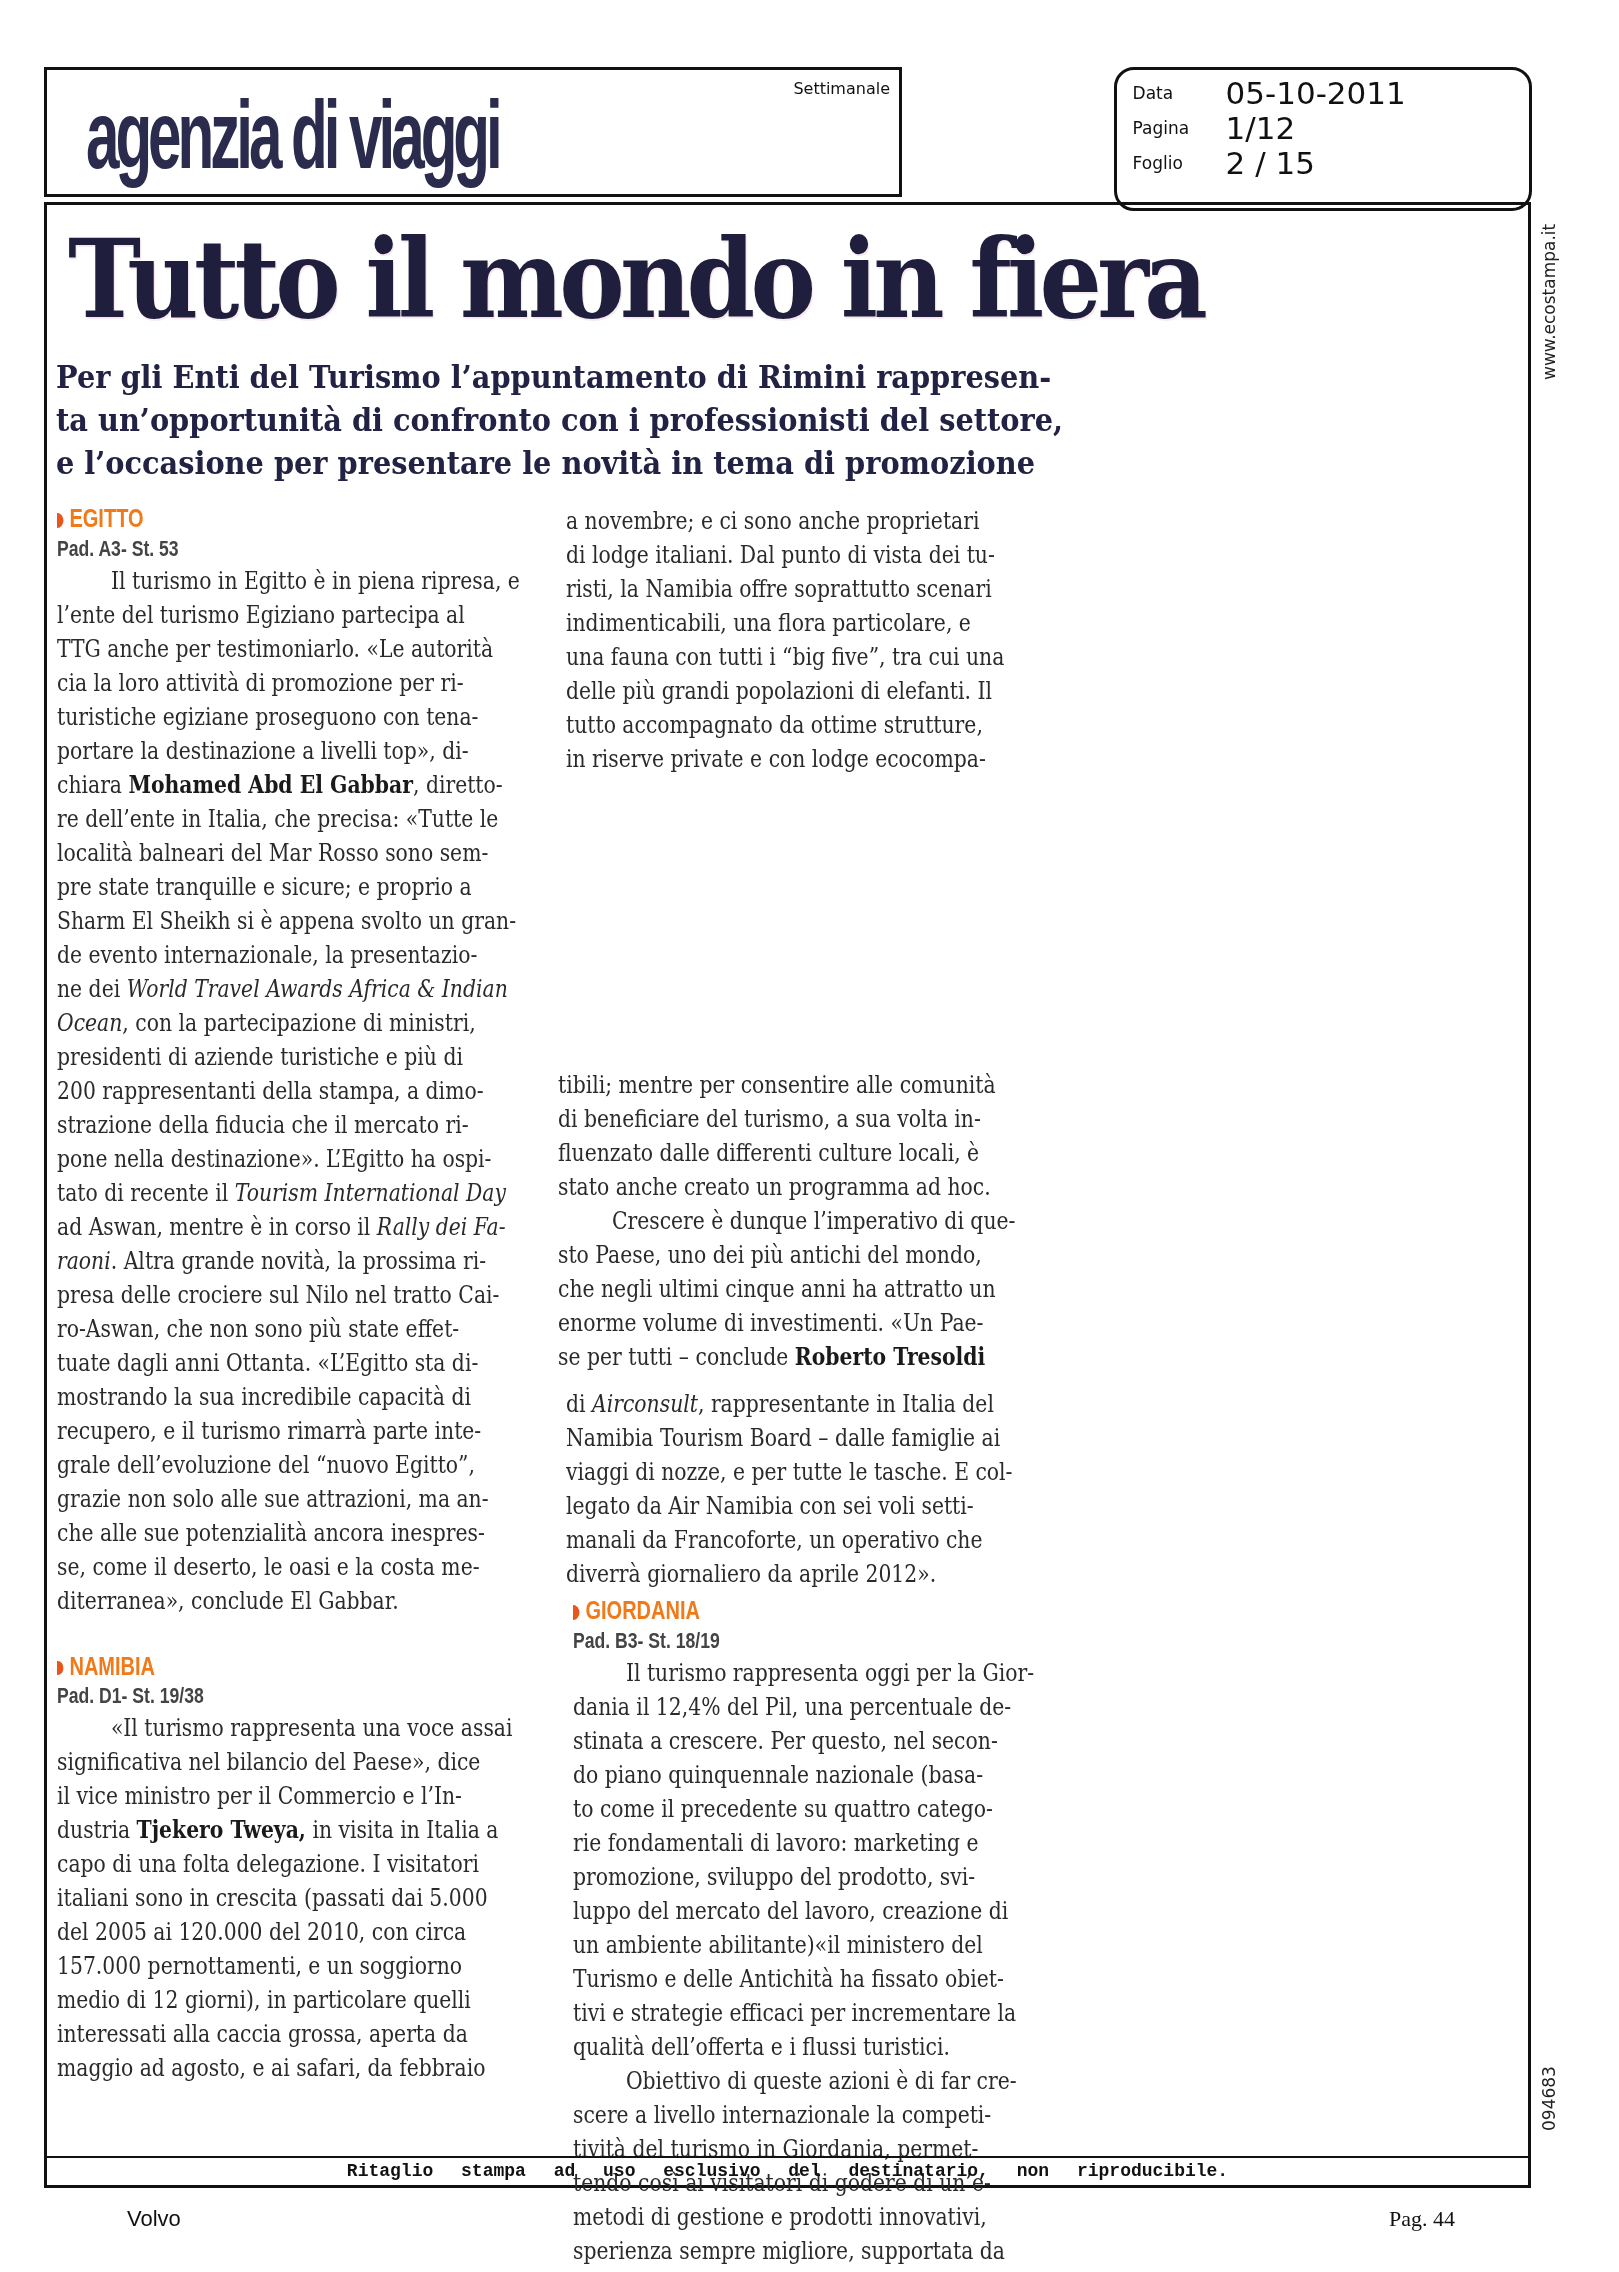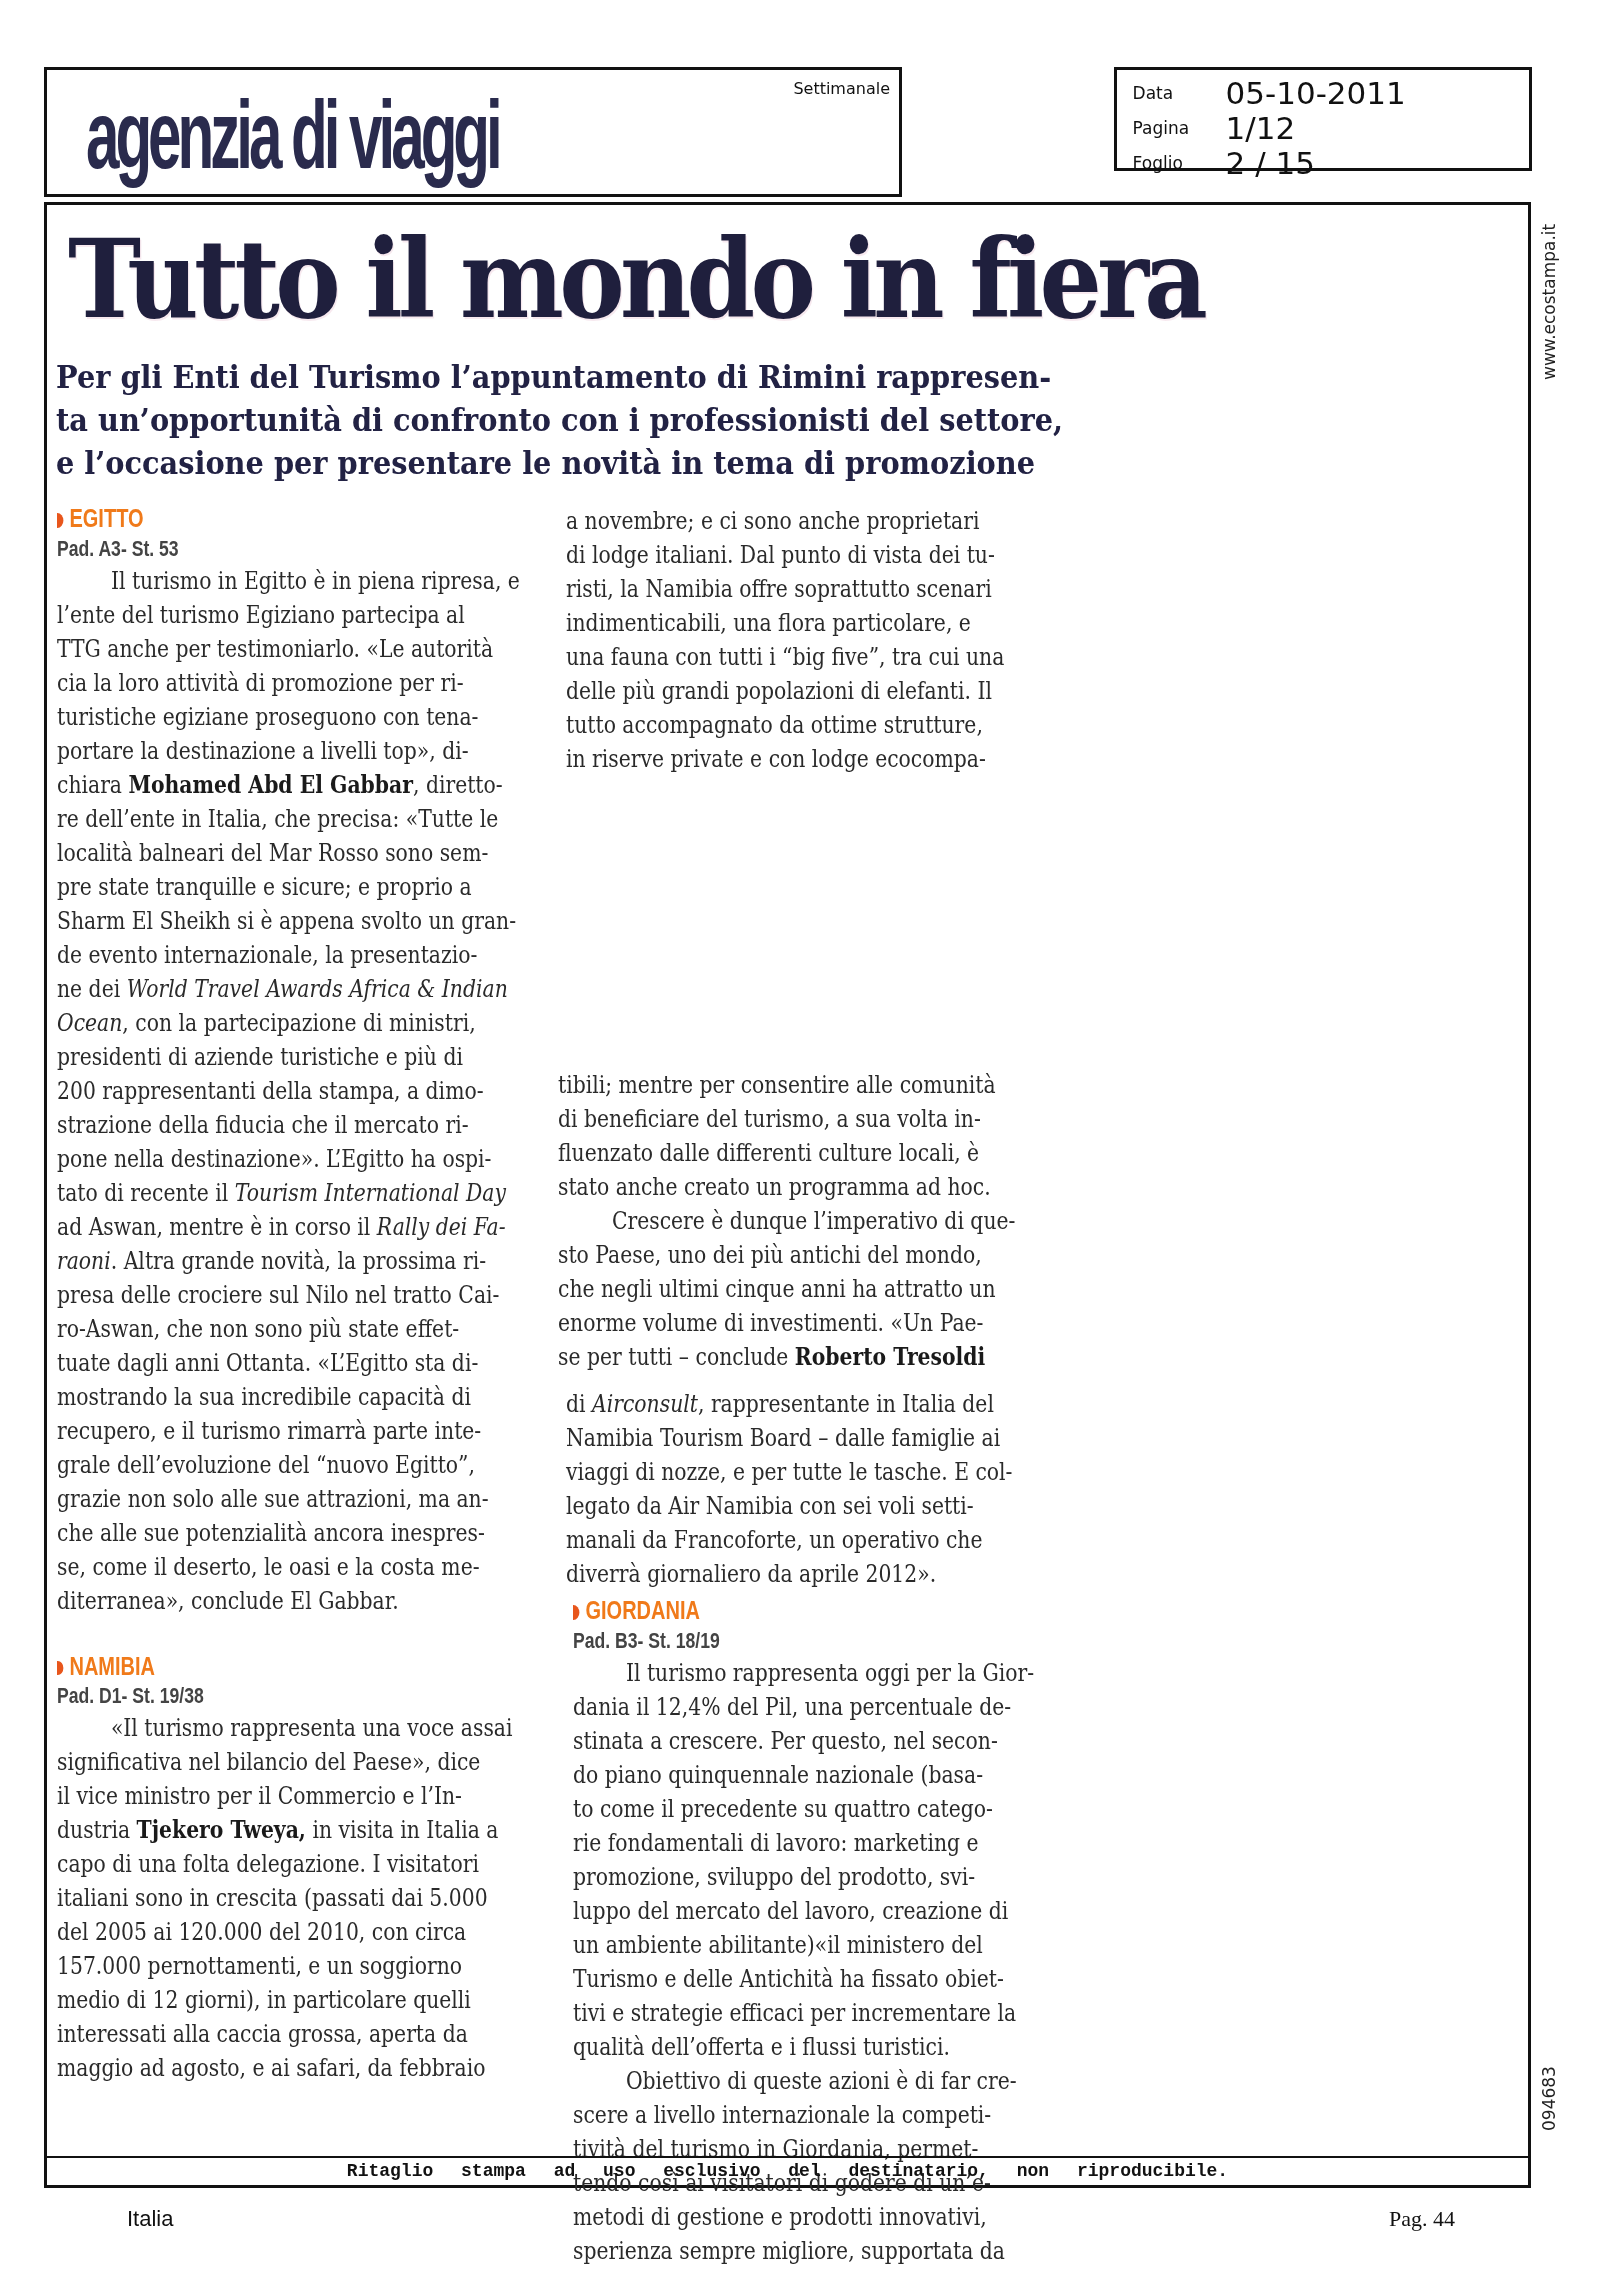--- a/index.html
+++ b/index.html
@@ -1,20 +1,20 @@
 <!DOCTYPE html>
 <html style="font-size:10.4px"><head>
   <meta charset="utf-8">
   <style>
     html, body { margin: 0; padding: 0; background: #ffffff; }
     body { width: 1620px; height: 2273px; position: relative; overflow: hidden; font-family: "DejaVu Serif", serif; color: #222; }
 
     .box { position: absolute; border: 3.2px solid #111; box-sizing: border-box; }
     #masthead { left: 44px; top: 67px; width: 858px; height: 130px; }
-    #datebox { left: 1114px; top: 67px; width: 418px; height: 104px; }
+    #datebox { left: 1114px; top: 67px; width: 418px; height: 144px; border-radius: 20px; }
     #article { left: 44px; top: 202px; width: 1487px; height: 1986px; }
 
     #logo { position: absolute; left: 39px; top: 15.6px; font-family: "Liberation Sans", sans-serif; font-weight: bold;
       font-size: 97px; color: #2a2b4d; letter-spacing: -6.5px; transform: scaleX(0.62); transform-origin: left top;
       line-height: 97px; white-space: nowrap; }
     #freq { position: absolute; right: 9px; top: 9px; font-family: "DejaVu Sans", sans-serif; font-size: 16px; color: #111; }
 
     .meta-row { position: absolute; left: 15.6px; font-family: "DejaVu Sans", sans-serif; }
     .meta-label { display: inline-block; width: 93px; font-size: 17px; color: #111; vertical-align: middle; }
     .meta-value { display: inline-block; font-size: 31px; color: #111; vertical-align: middle; }
@@ -205,15 +205,15 @@
         <p><span class="line">tendo così ai visitatori di godere di un’e-</span></p>
         <p><span class="line">metodi di gestione e prodotti innovativi,</span></p>
         <p><span class="line">sperienza sempre migliore, supportata da</span></p>
       </div>
   </div>
 
   <div id="footer-rule"></div>
   <div id="disclaimer">Ritaglio stampa ad uso esclusivo del destinatario, non riproducibile.</div>
 </div>
 
-<div id="page-footer-left">Italia</div>
+<div id="page-footer-left">Volvo</div>
 <div id="page-footer-right">Pag. 44</div>
 
 
 </body></html>

